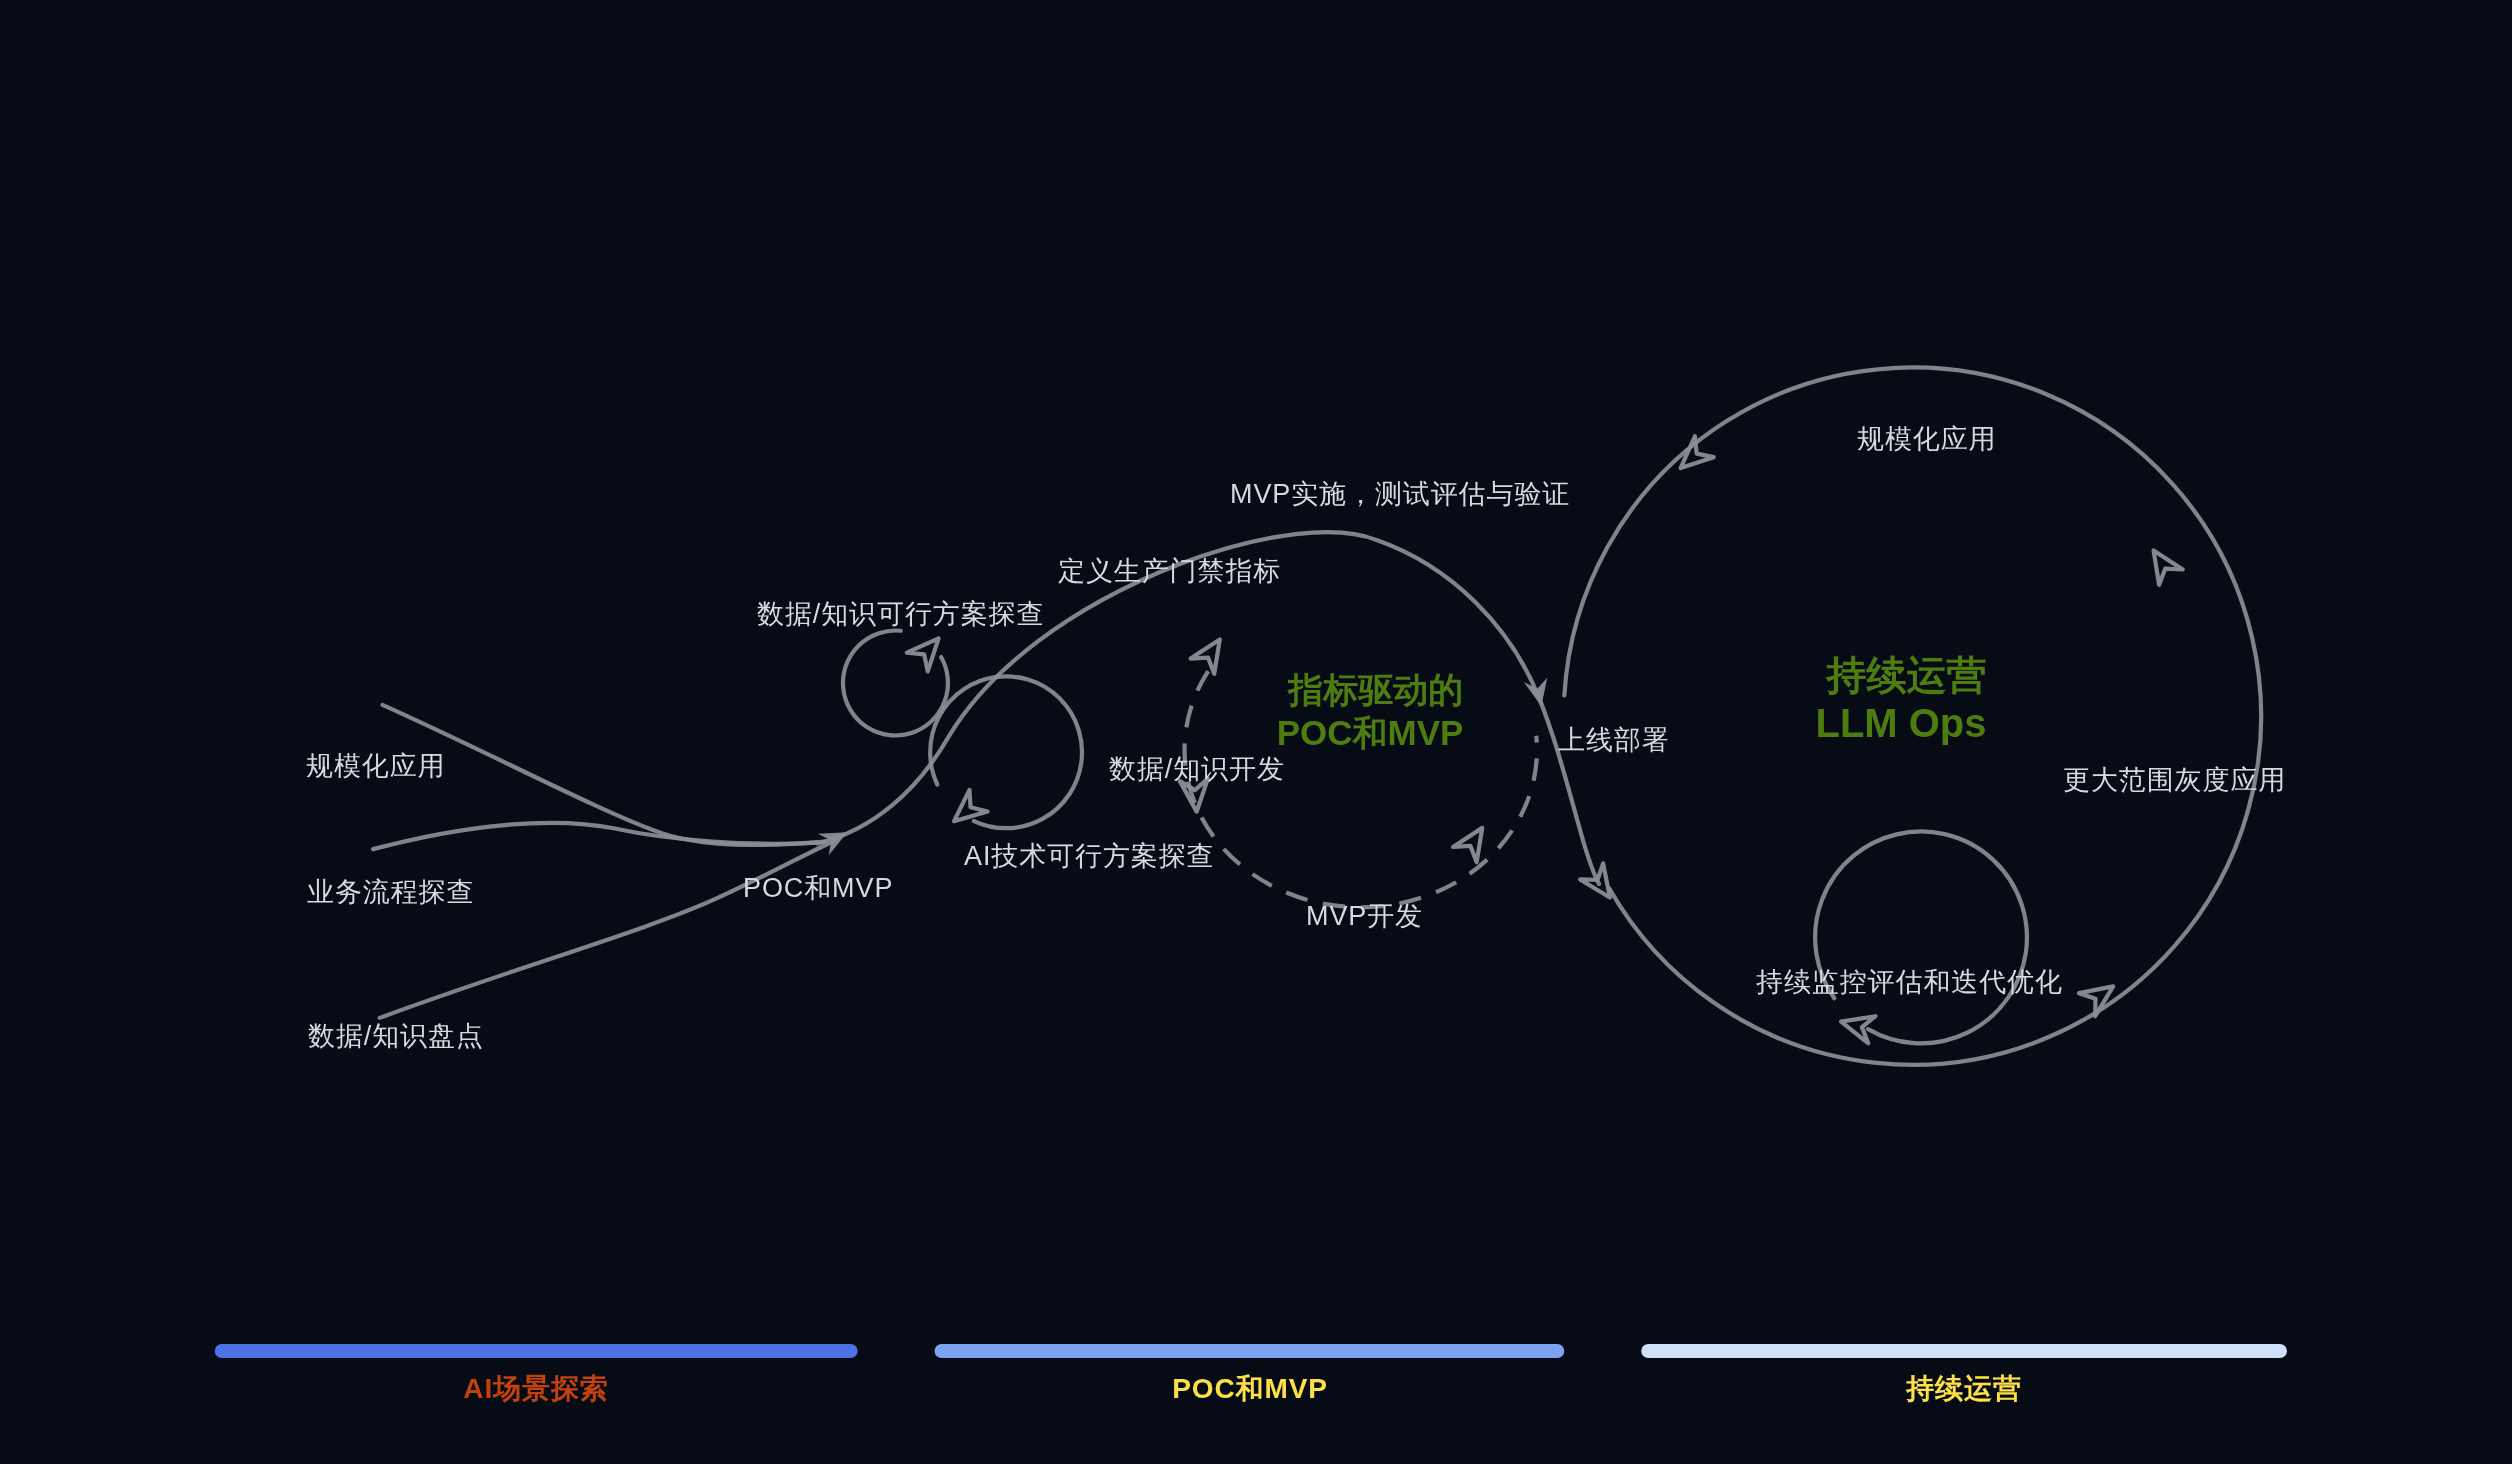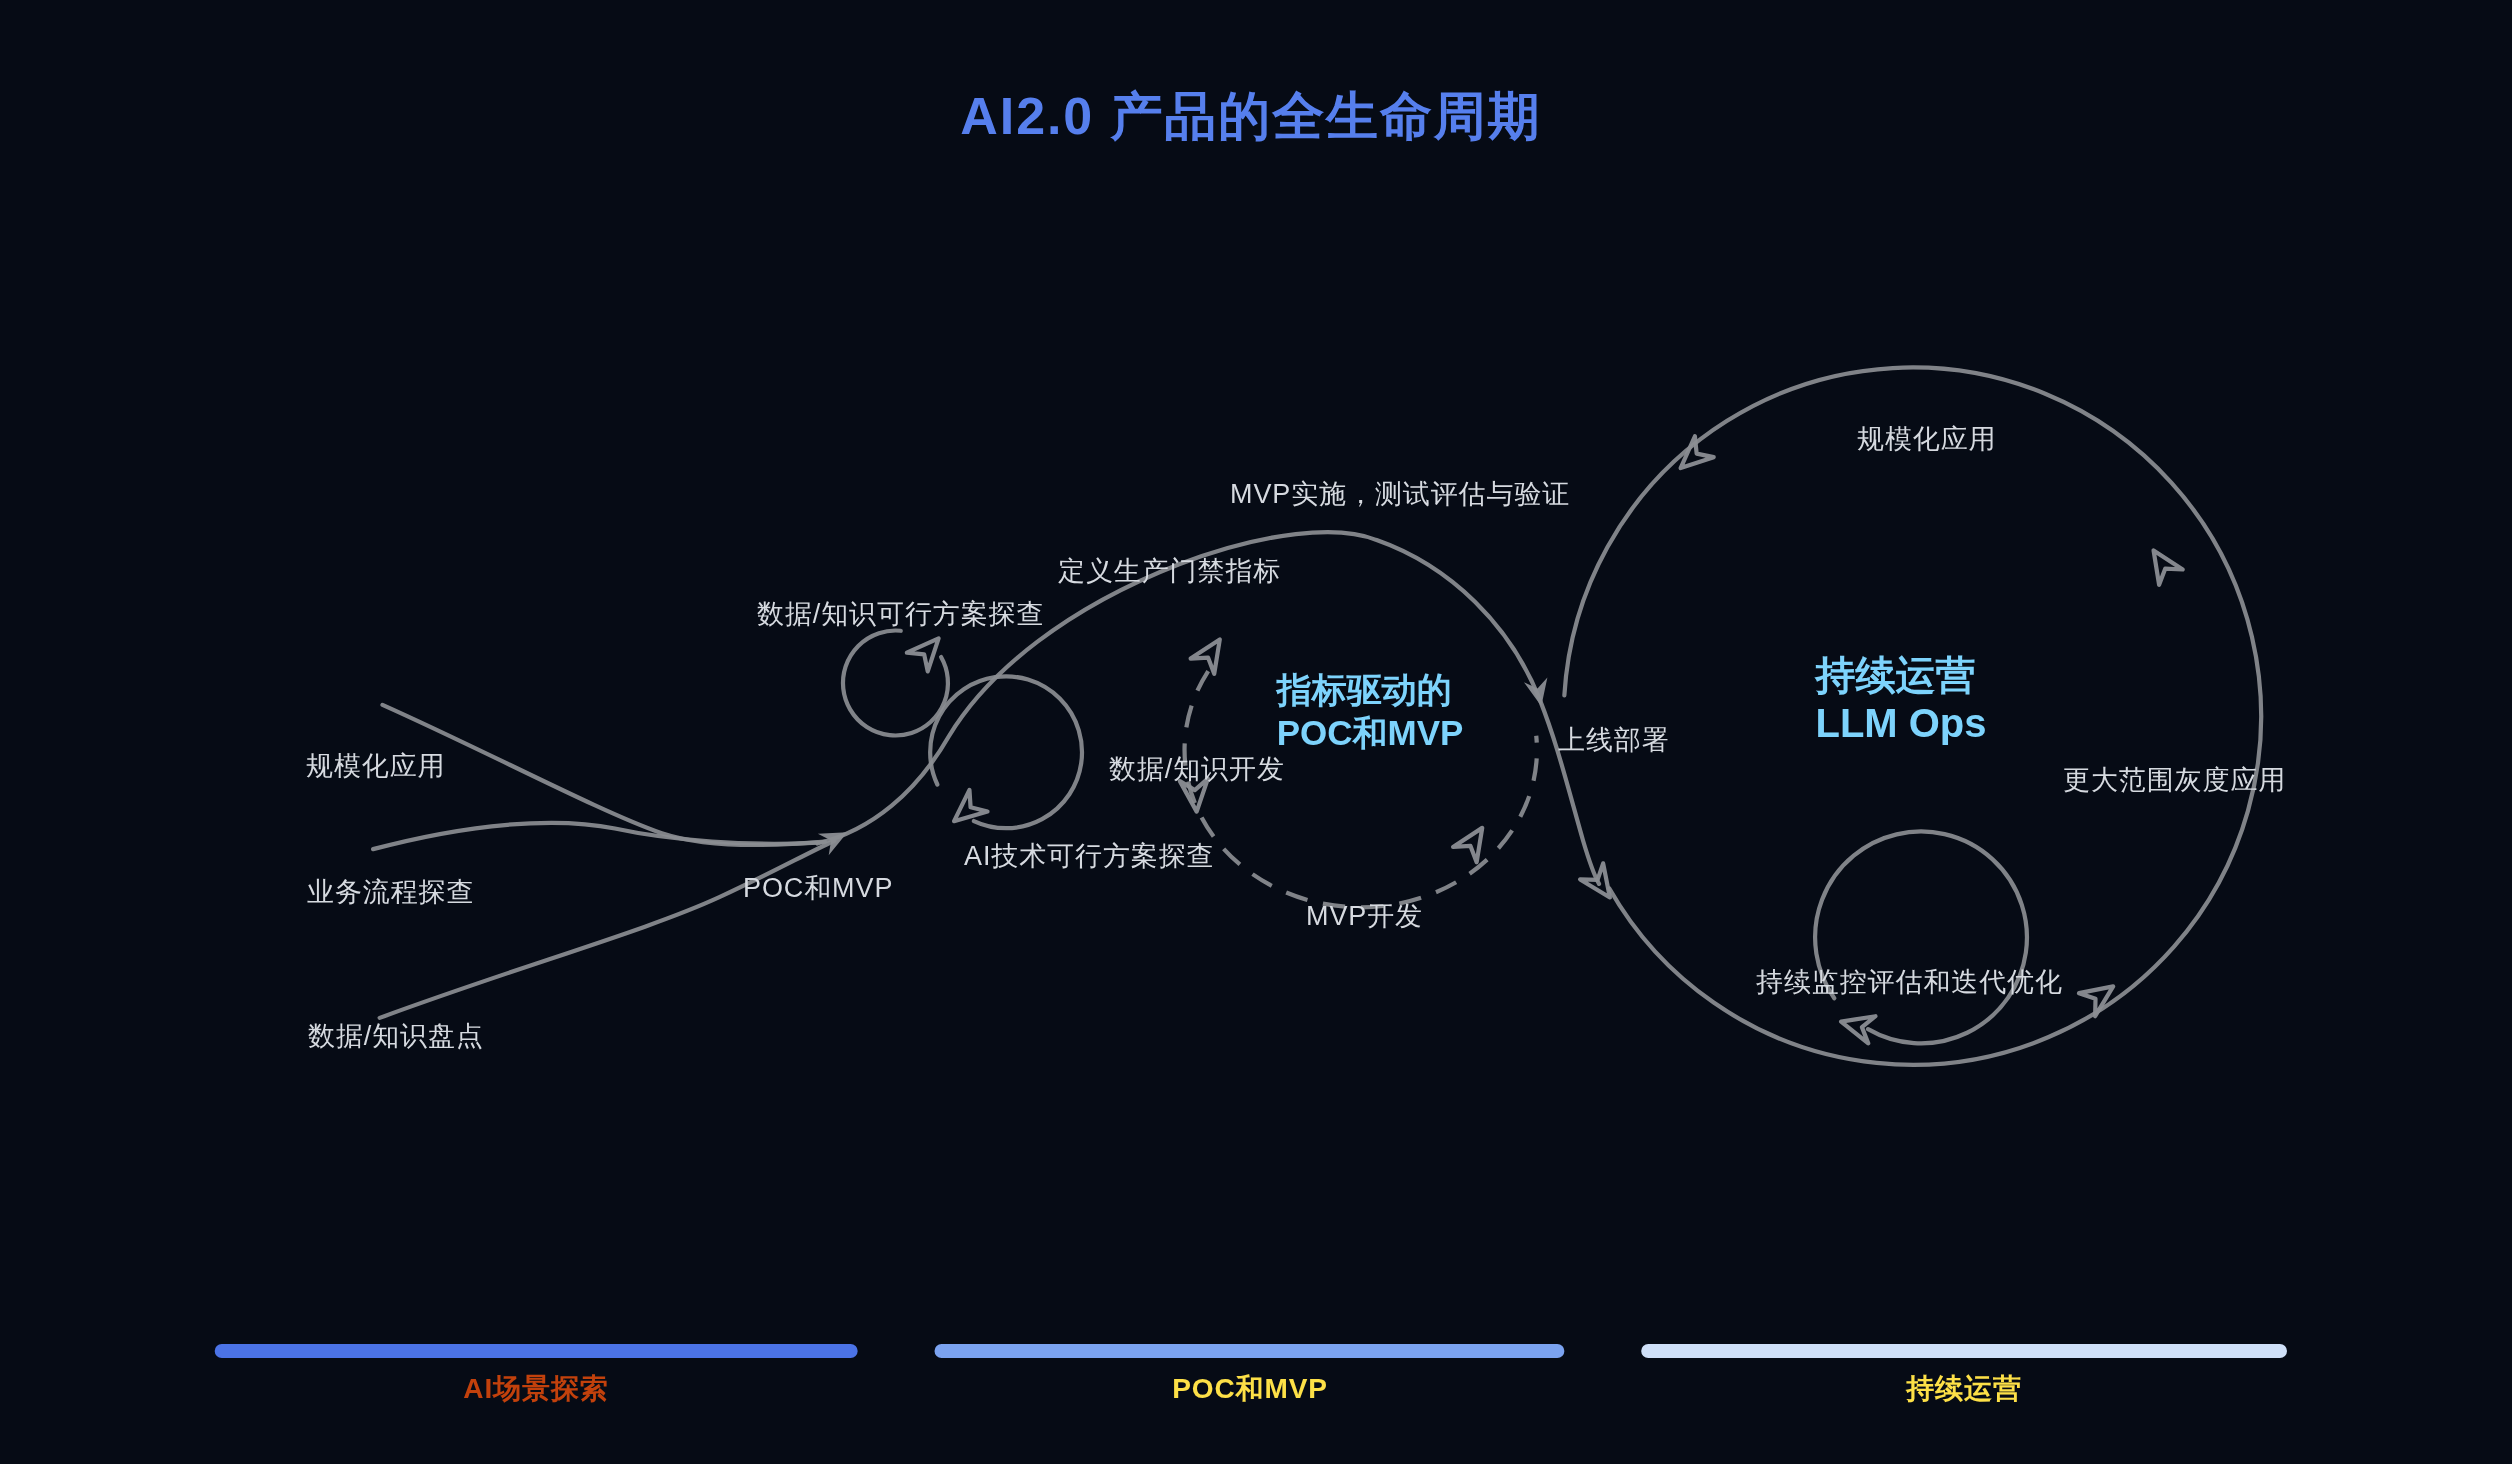--- a/index.html
+++ b/index.html
@@ -16,22 +16,22 @@
   .chev-f{fill:#8b8e93;stroke:none;opacity:.95;}
   .lbl{
     position:absolute;color:#d6dae0;font-size:27px;line-height:1.25;
     white-space:nowrap;letter-spacing:0.9px;
   }
   .title{
     position:absolute;left:1251px;top:82px;transform:translateX(-50%);
     color:#567fed;font-size:52px;font-weight:bold;white-space:nowrap;letter-spacing:1.9px;
   }
   .loop-title{
-    position:absolute;transform:translateX(-50%);text-align:left;
-    color:#7dd3fc;font-weight:bold;white-space:nowrap;
+    position:absolute;transform:translateX(-50%);text-align:right;
+    color:#4d7c0f;font-weight:bold;white-space:nowrap;
   }
   .loop-title span{display:block;}
   #mvp-loop-title{left:1370px;top:669px;font-size:35px;line-height:1.22;}
   #ops-loop-title{left:1901px;top:651px;font-size:40px;line-height:1.2;}
   .phase-label{
     position:absolute;top:1370px;transform:translateX(-50%);
     font-size:28px;font-weight:bold;white-space:nowrap;letter-spacing:0.9px;color:#fde047;
   }
   #phase-label-0{left:536px;color:#c2410c;}
   #phase-label-1{left:1250px;}
@@ -79,21 +79,20 @@
     <use href="#chev" class="chev-o" transform="translate(1972,1092) rotate(195)"></use>
 
     <use href="#chev" class="chev-f" transform="translate(898,891) rotate(-27) scale(0.85)"></use>
     <use href="#chev" class="chev-f" transform="translate(1643,747) rotate(78) scale(0.85)"></use>
 
     <rect x="229" y="1434" width="686" height="15" rx="7.5" fill="#4b73e6"></rect>
     <rect x="997" y="1434" width="672" height="15" rx="7.5" fill="#7ba3f0"></rect>
     <rect x="1751" y="1434" width="689" height="15" rx="7.5" fill="#cfe0f8"></rect>
   </svg>
 
-  <div class="title">AI2.0 产品的全生命周期</div>
 
   <div class="lbl" style="left:306px;top:750px">规模化应用</div>
   <div class="lbl" style="left:307px;top:876px">业务流程探查</div>
   <div class="lbl" style="left:308px;top:1020px">数据/知识盘点</div>
   <div class="lbl" style="left:743px;top:872px">POC和MVP</div>
   <div class="lbl" style="left:757px;top:598px">数据/知识可行方案探查</div>
   <div class="lbl" style="left:964px;top:840px">AI技术可行方案探查</div>
   <div class="lbl" style="left:1109px;top:753px">数据/知识开发</div>
   <div class="lbl" style="left:1058px;top:555px">定义生产门禁指标</div>
   <div class="lbl" style="left:1230px;top:478px">MVP实施，测试评估与验证</div>

